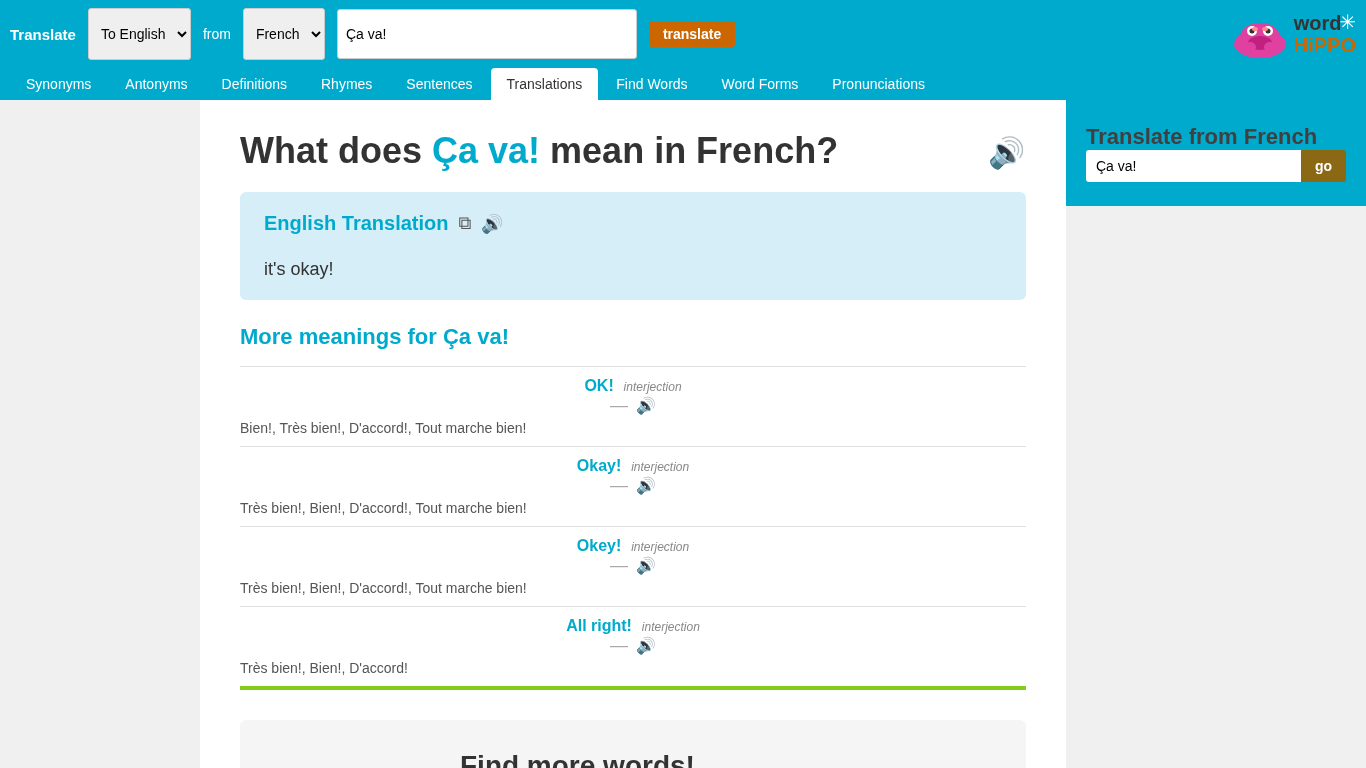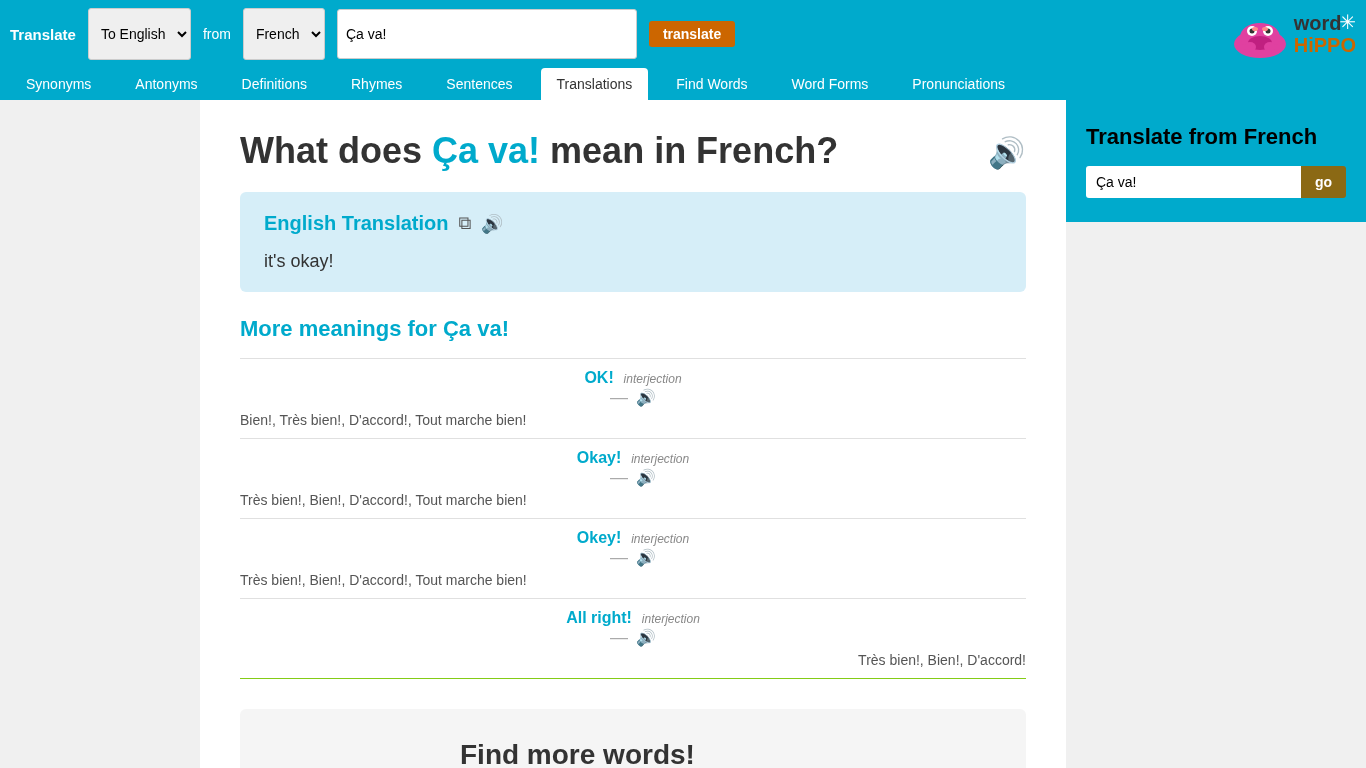--- a/index.html
+++ b/index.html
@@ -43,21 +43,21 @@
       width: 60px;
       height: 50px;
       margin-right: 4px;
     }
 
     
     #nav-tabs {
       background: #00aacc;
       display: flex;
       padding: 0 10px;
-      gap: 12px;
+      gap: 2px;
       padding-bottom: 0;
     }
     .nav-tab {
       padding: 8px 16px;
       color: white;
       cursor: pointer;
       border-radius: 4px 4px 0 0;
       font-size: 14px;
       text-decoration: none;
       display: inline-block;
@@ -111,21 +111,21 @@
     .translation-box {
       background: #d6eef8;
       border-radius: 6px;
       padding: 20px 24px;
       margin-bottom: 24px;
     }
     .translation-box .trans-header {
       display: flex;
       align-items: center;
       gap: 10px;
-      margin-bottom: 16px;
+      margin-bottom: 24px;
     }
     .translation-box .trans-label {
       font-size: 20px;
       color: #00aacc;
       font-weight: bold;
     }
     .copy-icon, .sound-icon-sm {
       cursor: pointer;
       font-size: 18px;
       color: #555;
@@ -140,21 +140,21 @@
       font-size: 22px;
       color: #00aacc;
       font-weight: bold;
       margin-bottom: 16px;
     }
 
     .meaning-row {
       border-top: 1px solid #e0e0e0;
       padding: 10px 0;
     }
-    .meaning-row:last-child { border-bottom: 1px solid #84cc16; text-align: right; }
+    .meaning-row:last-child { border-bottom: 4px solid #84cc16; }
 
     .meaning-top {
       display: flex;
       align-items: center;
       justify-content: space-between;
       margin-bottom: 4px;
       flex-direction: column;
     }
     .meaning-word {
       color: #00aacc;
@@ -211,23 +211,22 @@
       width: 300px;
       background: #f0f0f0;
     }
     .sidebar-translate-box {
       background: #00aacc;
       padding: 24px 20px;
       margin-bottom: 0;
     }
     .sidebar-translate-title {
       font-size: 22px;
-      color: #000000;
-      font-weight: bold;
-      margin-bottom: 16px;
+      color: #404040;
+      font-weight: bold;
     }
     .sidebar-input-row {
       display: flex;
       gap: 0;
     }
     .sidebar-input {
       flex: 1;
       padding: 8px 10px;
       border: none;
       border-radius: 3px 0 0 3px;

